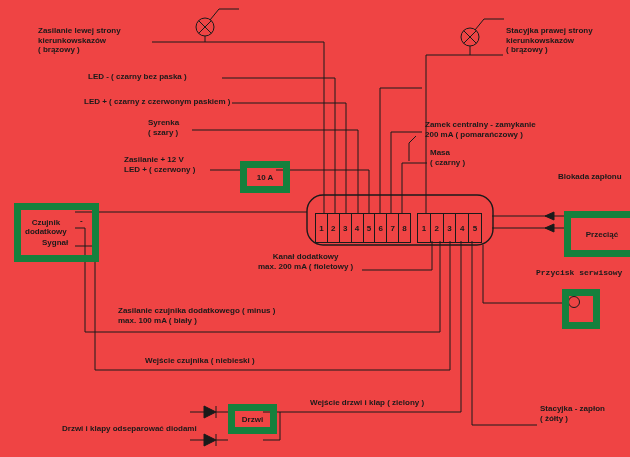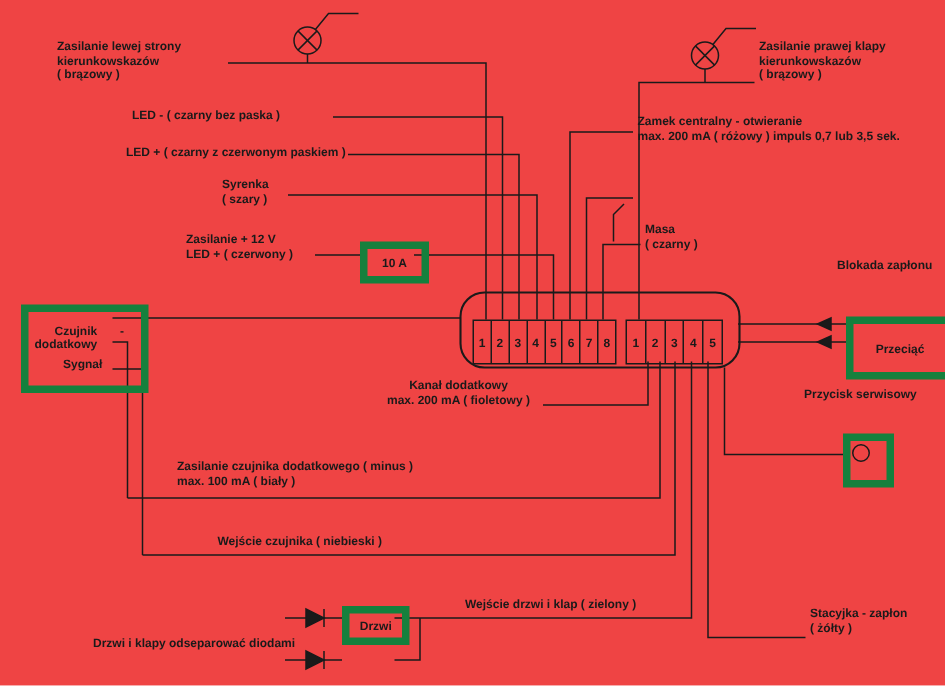--- a/index.html
+++ b/index.html
@@ -1,23 +1,23 @@
 <!DOCTYPE html>
 <html><head>
 <meta charset="utf-8">
 <style>
   html,body{margin:0;padding:0;background:#fff;}
   #stage{position:relative;width:630px;height:457px;background:#ef4444;overflow:hidden;
          font-family:"Liberation Sans",sans-serif;color:#1a1a1a;}
   #wires{position:absolute;left:0;top:0;}
   .lbl{position:absolute;font:bold 8px/9.5px "Liberation Sans",sans-serif;
        white-space:pre-line;color:#1a1a1a;}
-  .box{position:absolute;border:5px solid #15803d;display:flex;align-items:center;
+  .box{position:absolute;border:7px solid #15803d;display:flex;align-items:center;
        justify-content:center;font:bold 8px "Liberation Sans",sans-serif;
-       background:#fff0;white-space:pre-line;text-align:right;}
+       background:#fff0;white-space:pre-line;text-align:center;}
   .strip{position:absolute;display:flex;border:1.3px solid #1a1a1a;background:#fff0;}
   .cell{flex:1;display:flex;align-items:center;justify-content:center;
         font:bold 8px "Liberation Sans",sans-serif;border-left:1px solid #1a1a1a;}
   .cell:first-child{border-left:none;}
 </style>
 </head>
 <body>
 
 <div id="stage">
 
@@ -81,35 +81,35 @@
       <line x1="190" y1="440" x2="204" y2="440"></line>
       <polygon fill="#1a1a1a" points="204,434 204,446 216,440"></polygon>
       <line x1="216" y1="434" x2="216" y2="446"></line>
       <line x1="216" y1="440" x2="228" y2="440"></line>
     </g>
   </svg>
 
   <div class="lbl" style="left:38px;top:26px;">Zasilanie lewej strony
 kierunkowskazów
 ( brązowy )</div>
-  <div class="lbl" style="left:506px;top:26px;">Zasilanie prawej klapy
+  <div class="lbl" style="left:506px;top:26px;">Stacyjka prawej strony
 kierunkowskazów
 ( brązowy )</div>
   <div class="lbl" style="left:88px;top:72px;">LED  - ( czarny bez paska )</div>
   <div class="lbl" style="left:64px;top:97px;padding-left:20px;">LED + ( czarny z czerwonym paskiem )</div>
   <div class="lbl" style="left:148px;top:118px;">Syrenka
 ( szary )</div>
   <div class="lbl" style="left:124px;top:155px;">Zasilanie  + 12 V
 LED + ( czerwony )</div>
-  <div class="lbl" style="left:425px;top:76px;">Zamek centralny - otwieranie
-max. 200 mA ( różowy ) impuls 0,7 lub 3,5 sek.</div>
+  <div class="lbl" style="left:425px;top:120px;">Zamek centralny - zamykanie
+200 mA ( pomarańczowy )</div>
   <div class="lbl" style="left:430px;top:148px;">Masa
 ( czarny )</div>
   <div class="lbl" style="left:558px;top:172px;">Blokada zapłonu</div>
-  <div class="lbl" style="left:536px;top:258px;">Przycisk serwisowy</div>
+  <div class="lbl" style="left:536px;top:268px;font-family:Liberation Mono, monospace;">Przycisk serwisowy</div>
   <div class="lbl" style="left:258px;top:252px;text-align:center;">Kanał dodatkowy
 max. 200 mA ( fioletowy )</div>
   <div class="lbl" style="left:118px;top:306px;">Zasilanie czujnika dodatkowego ( minus )
 max. 100 mA ( biały )</div>
   <div class="lbl" style="left:145px;top:356px;">Wejście czujnika ( niebieski )</div>
   <div class="lbl" style="left:310px;top:398px;">Wejście  drzwi i klap ( zielony )</div>
   <div class="lbl" style="left:62px;top:424px;">Drzwi i klapy odseparować diodami</div>
   <div class="lbl" style="left:540px;top:404px;">Stacyjka - zapłon
 ( żółty )</div>
   <div class="lbl" style="left:79px;top:201px;">+</div>

